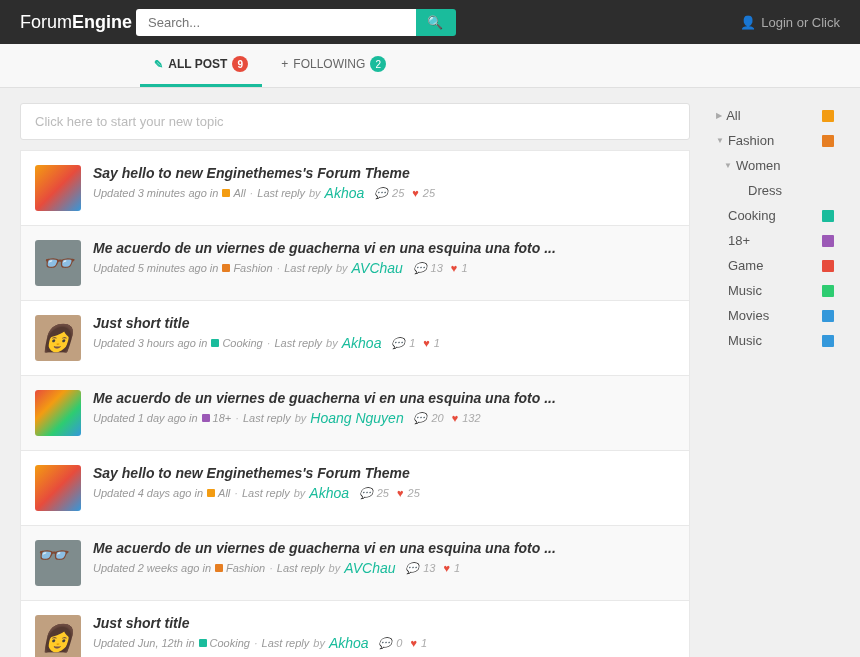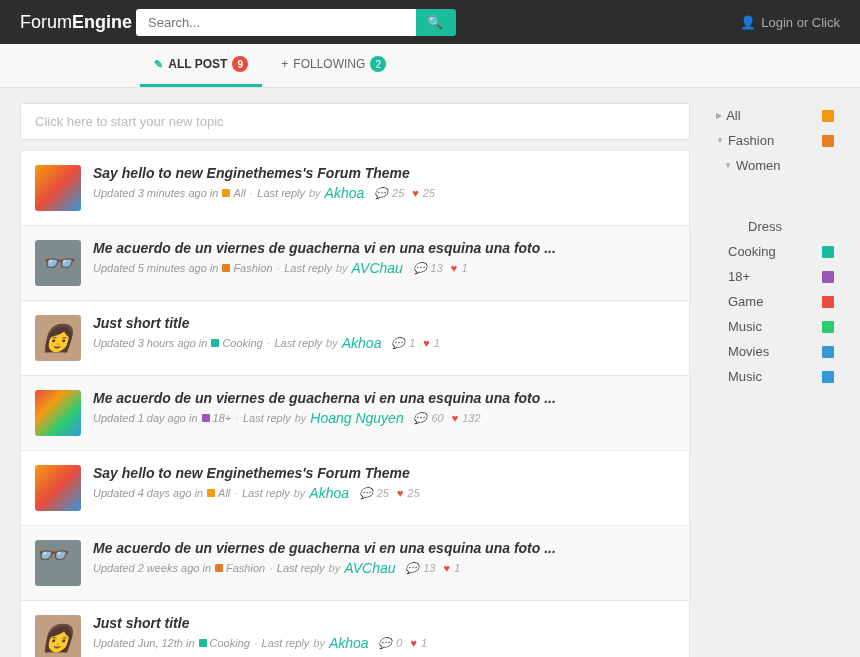--- a/index.html
+++ b/index.html
@@ -166,21 +166,21 @@
               <span>Updated 1 day ago in</span>
     <span style="display:inline-flex;align-items:center;gap:3px;">
                 <span class="cat-dot" style="background:#9b59b6; display:inline-block; width:8px; height:8px; border-radius:1px;"></span>
                 <span>18+</span>
               </span>
     <span style="color:#bbb;">·</span>
     <span>Last reply</span>
     <span style="color:#aaa;"> by </span>
     <span class="last-reply">Hoang Nguyen</span>
     <span style="margin-left:6px;">💬</span>
-    <span style="color:#aaa; font-size:11px;">60</span>
+    <span style="color:#aaa; font-size:11px;">20</span>
     <span style="margin-left:4px; color:#e74c3c;">♥</span>
     <span style="color:#aaa; font-size:11px;">132</span>
             </div>
           </div>
         </div>
         <div class="post-item">
           <div class="avatar av1"></div>
           <div class="post-body">
             <div class="post-title">Say hello to new Enginethemes's Forum Theme</div>
             <div class="post-meta">
@@ -256,21 +256,21 @@
       </div>
       <div class="sidebar-item" style="">
         <span style="font-size:8px; color:#aaa; margin-right:4px;">▼</span>
         <span class="sidebar-label" style="font-weight:500;">Fashion</span>
         <span class="sidebar-color" style="background:#e67e22; width:12px; height:12px; border-radius:1px; flex-shrink:0;"></span>
       </div>
       <div class="sidebar-item" style="padding-left: 14px;">
         <span style="font-size:8px; color:#aaa; margin-right:4px;">▼</span>
         <span class="sidebar-label" style="font-weight:500;">Women</span>
       </div>
-      <div class="sidebar-item" style="padding-left: 26px; margin-top: 36px;">
+      <div class="sidebar-item" style="padding-left: 26px;">
         <span style="width:12px;display:inline-block;"></span>
         <span class="sidebar-label" style="">Dress</span>
       </div>
       <div class="sidebar-item" style="">
         <span style="width:12px;display:inline-block;"></span>
         <span class="sidebar-label" style="">Cooking</span>
         <span class="sidebar-color" style="background:#1abc9c; width:12px; height:12px; border-radius:1px; flex-shrink:0;"></span>
       </div>
       <div class="sidebar-item" style="">
         <span style="width:12px;display:inline-block;"></span>

